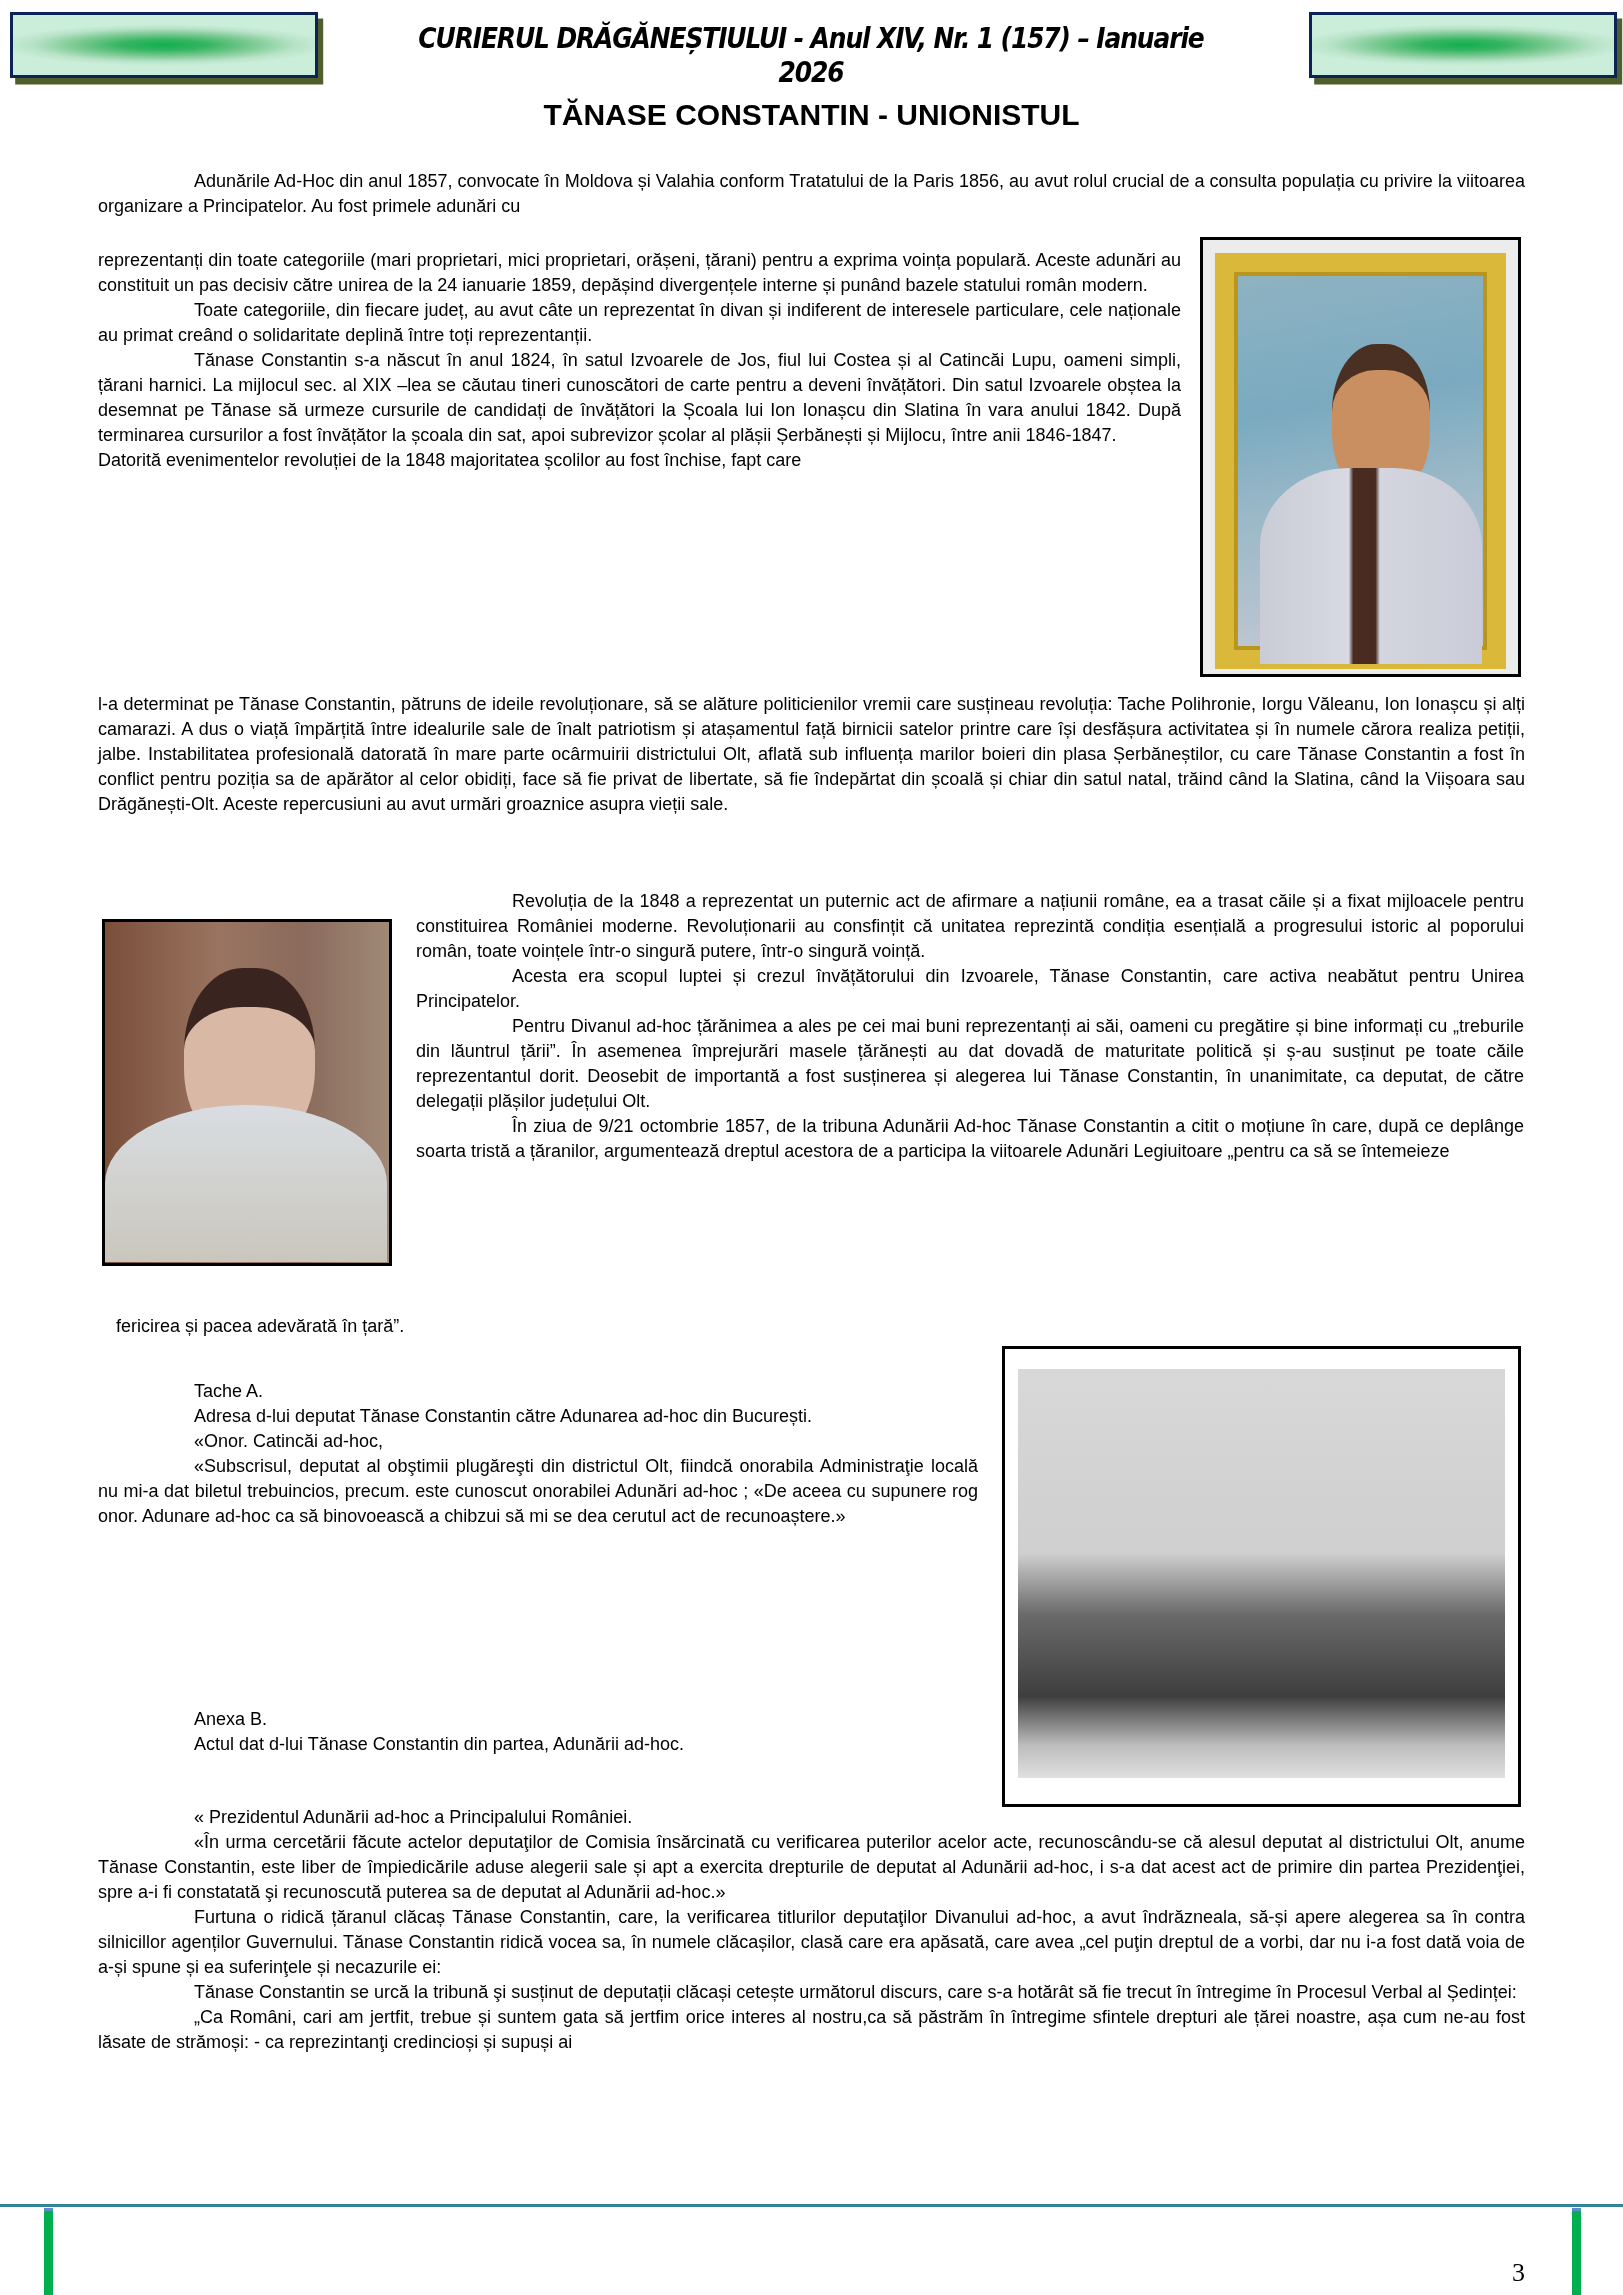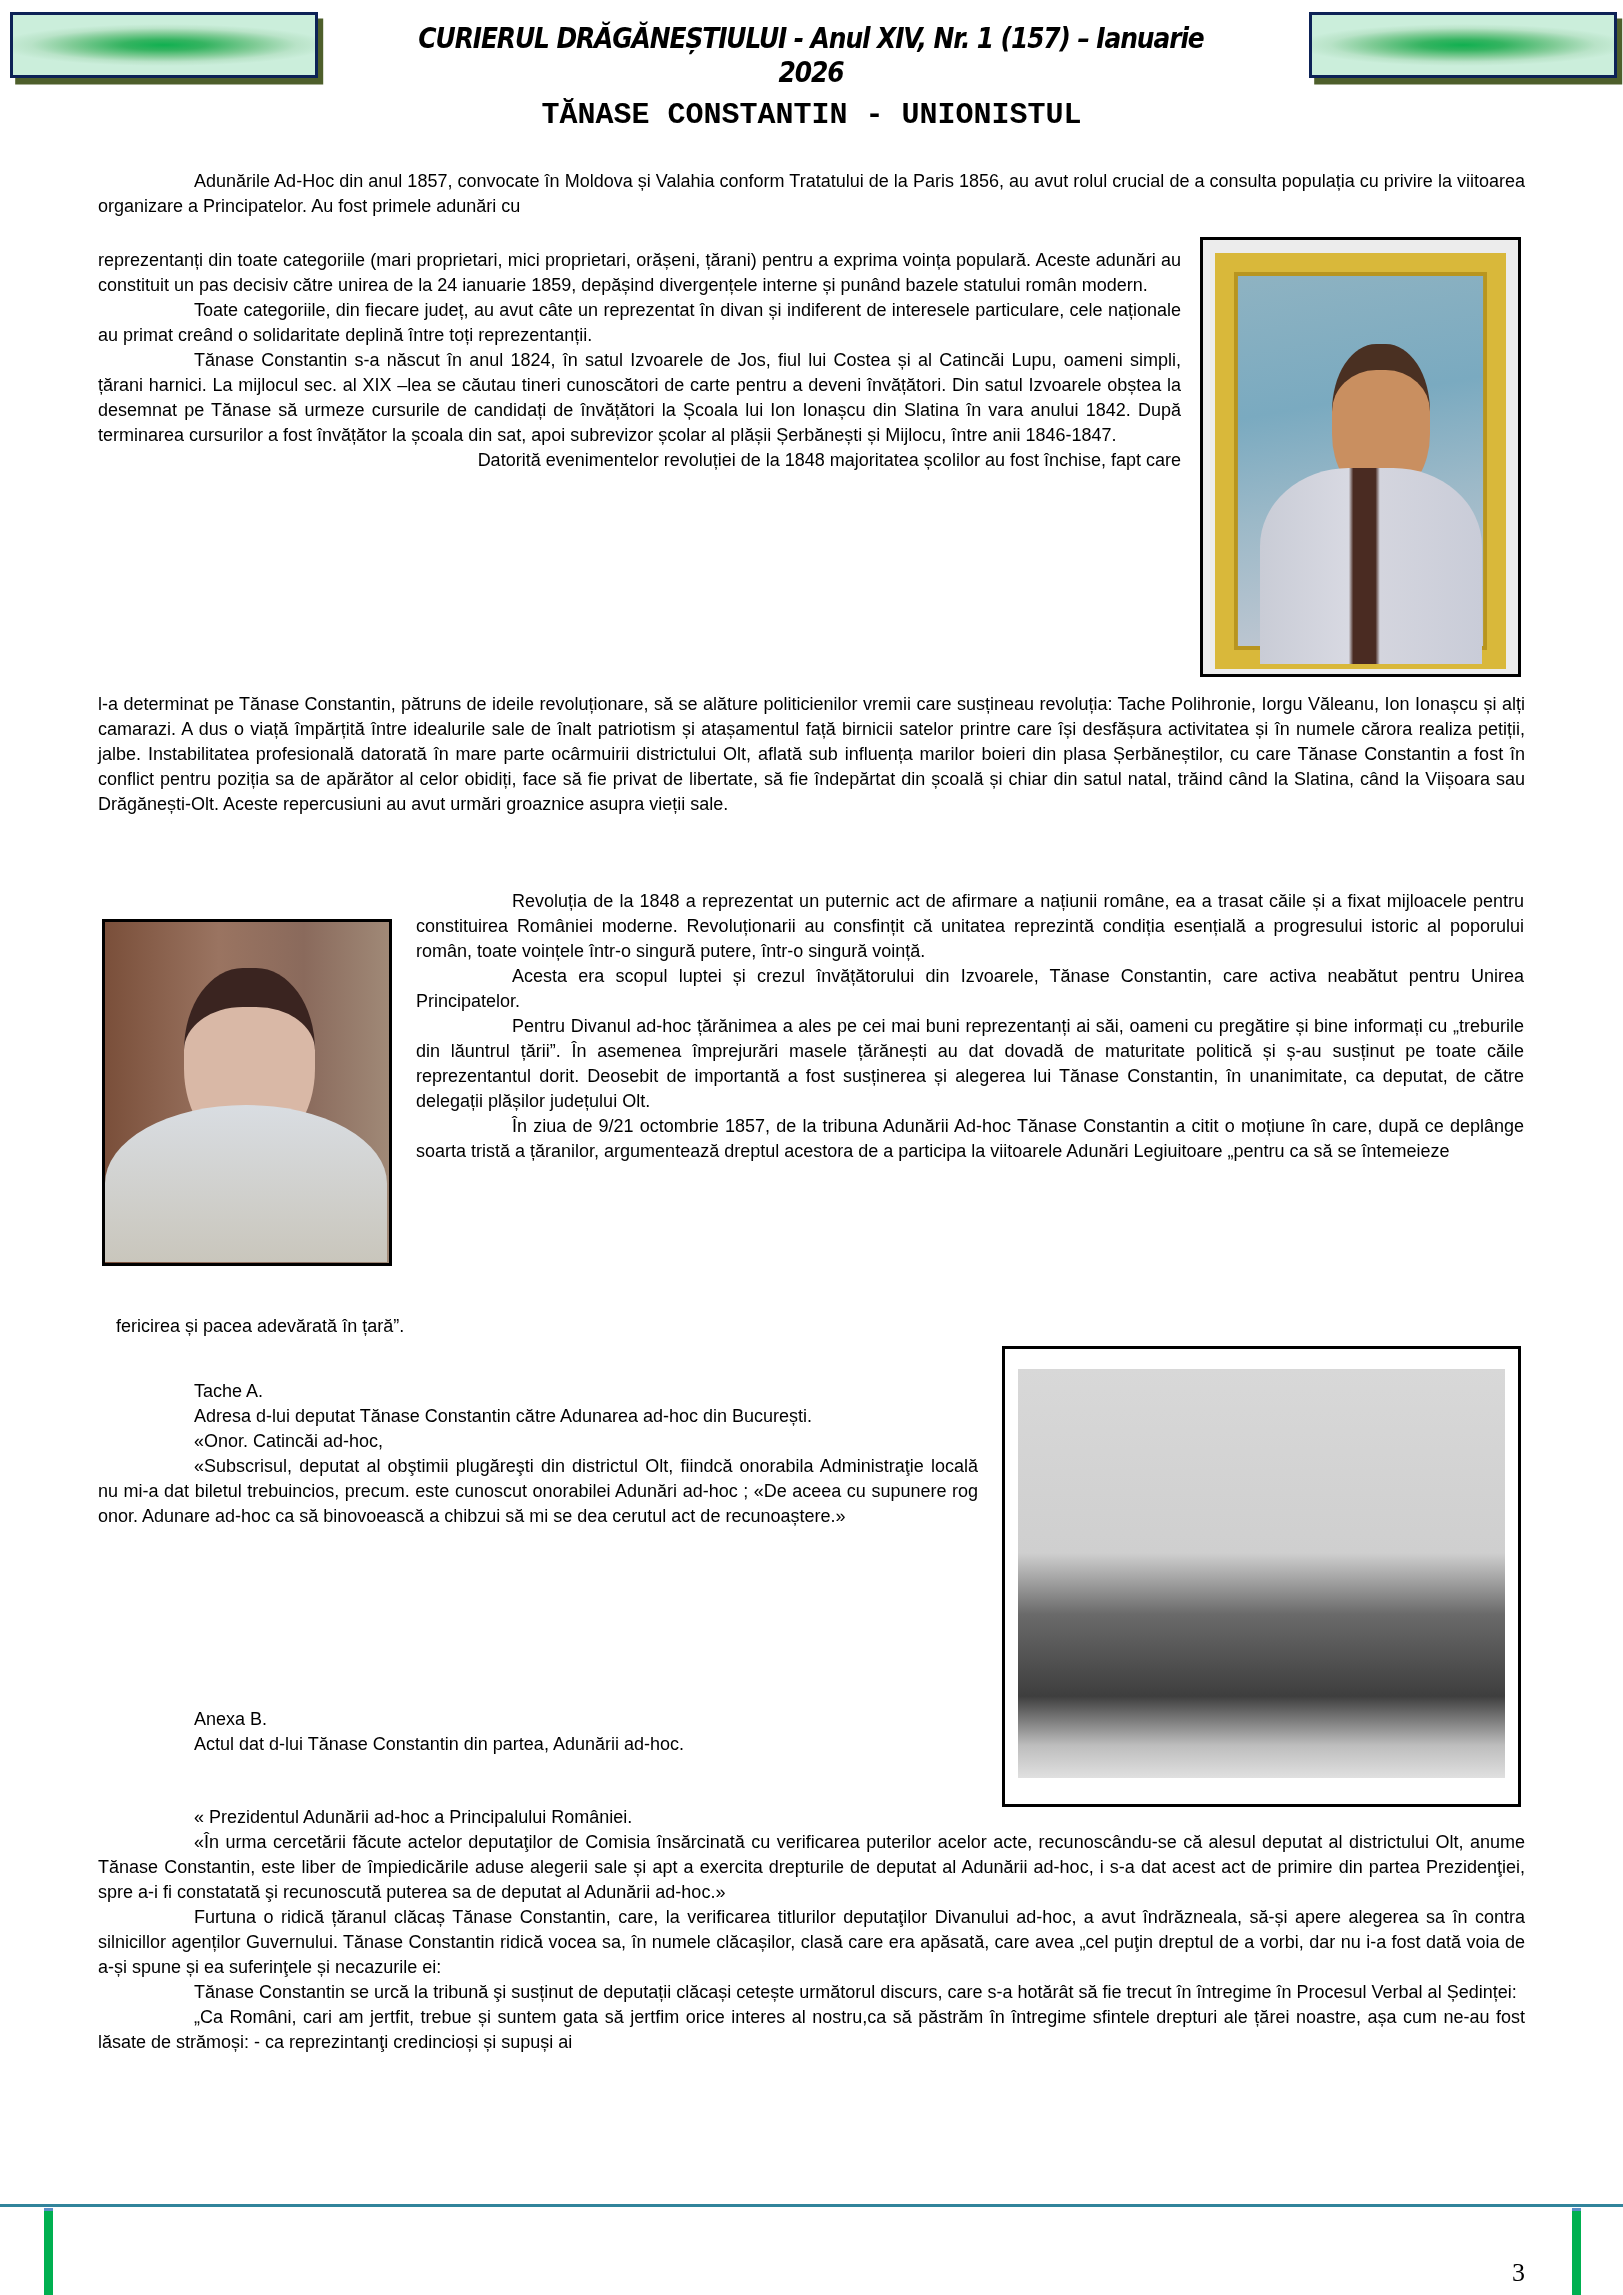--- a/index.html
+++ b/index.html
@@ -9,21 +9,21 @@
   
   .hbox { position:absolute; top:11.8px; width:302px; height:60px;
           border:3.9px solid #0d2256; box-shadow:5.2px 6.5px 0 #4e5f2b;
           background: radial-gradient(ellipse 55% 35% at 50% 50%, #10b050 0%, #35b461 25%, #7fcb95 55%, #b9e3c8 80%, #cbeedb 100%); }
   .hbox.left { left:9.8px; }
   .hbox.right { left:1309px; }
   .masthead { position:absolute; top:21px; left:327px; width:968px; text-align:center;
               font-family:"DejaVu Sans", sans-serif; font-style:italic; font-weight:bold;
               font-size:29px; letter-spacing:-1.3px; transform:scaleX(0.86); transform-origin:center; }
   .article-title { position:absolute; top:98px; left:0; width:1623px; text-align:center;
-                   font-family:Liberation Mono, monospace; font-weight:bold; font-size:30px; }
+                   font-family:Liberation Sans, sans-serif; font-weight:bold; font-size:30px; }
 
   
   .txt { position:absolute; font-size:18px; line-height:25px; text-align:justify; }
   .txt p { margin:0; }
   .ind { text-indent:96px; }
   .block1 { left:98px; top:169px; width:1427px; }
   .block2 { left:98px; top:248px; width:1083px; }
   .block3 { left:98px; top:660px; width:1427px; }
   .block4 { left:416px; top:889px; width:1108px; }
   .block5 { left:116px; top:1314px; width:1427px; }
@@ -71,21 +71,21 @@
 <h1 class="article-title" style="margin:0">TĂNASE CONSTANTIN - UNIONISTUL</h1>
 
 <div class="txt block1">
   <p class="ind">Adunările Ad-Hoc din anul 1857, convocate în Moldova și Valahia conform Tratatului de la Paris 1856, au avut rolul crucial de a consulta populația cu privire la viitoarea organizare a Principatelor. Au fost primele adunări cu</p>
 </div>
 
 <div class="txt block2">
   <p>reprezentanți din toate categoriile (mari proprietari, mici proprietari, orășeni, țărani) pentru a exprima voința populară. Aceste adunări au constituit un pas decisiv către unirea de la 24 ianuarie 1859, depășind divergențele interne și punând bazele statului român modern.</p>
   <p class="ind">Toate categoriile, din fiecare județ,  au avut câte un reprezentat în divan și indiferent de interesele particulare, cele naționale au primat creând o solidaritate deplină între toți reprezentanții.</p>
   <p class="ind">Tănase Constantin s-a născut în anul 1824, în satul Izvoarele de Jos, fiul lui Costea și al Catincăi Lupu, oameni simpli, țărani harnici.  La mijlocul sec. al XIX –lea se căutau tineri cunoscători de carte pentru a deveni învățători. Din satul Izvoarele obștea la desemnat   pe Tănase să urmeze cursurile de candidați de învățători la Școala lui Ion Ionașcu din Slatina în vara anului 1842. După terminarea cursurilor a fost învățător la școala din sat, apoi subrevizor școlar al plășii Șerbănești și Mijlocu, între anii 1846-1847.</p>
-  <p style="text-align:right">Datorită evenimentelor revoluției de la 1848 majoritatea școlilor au fost închise, fapt care</p>
+  <p style="text-align:left">Datorită evenimentelor revoluției de la 1848 majoritatea școlilor au fost închise, fapt care</p>
 </div>
 
 <div class="frame portrait1">
   <div class="gold">
     <div class="head"></div>
     <div class="coat"></div>
   </div>
 </div>
 
 <div class="txt block3" style="top:692px">

